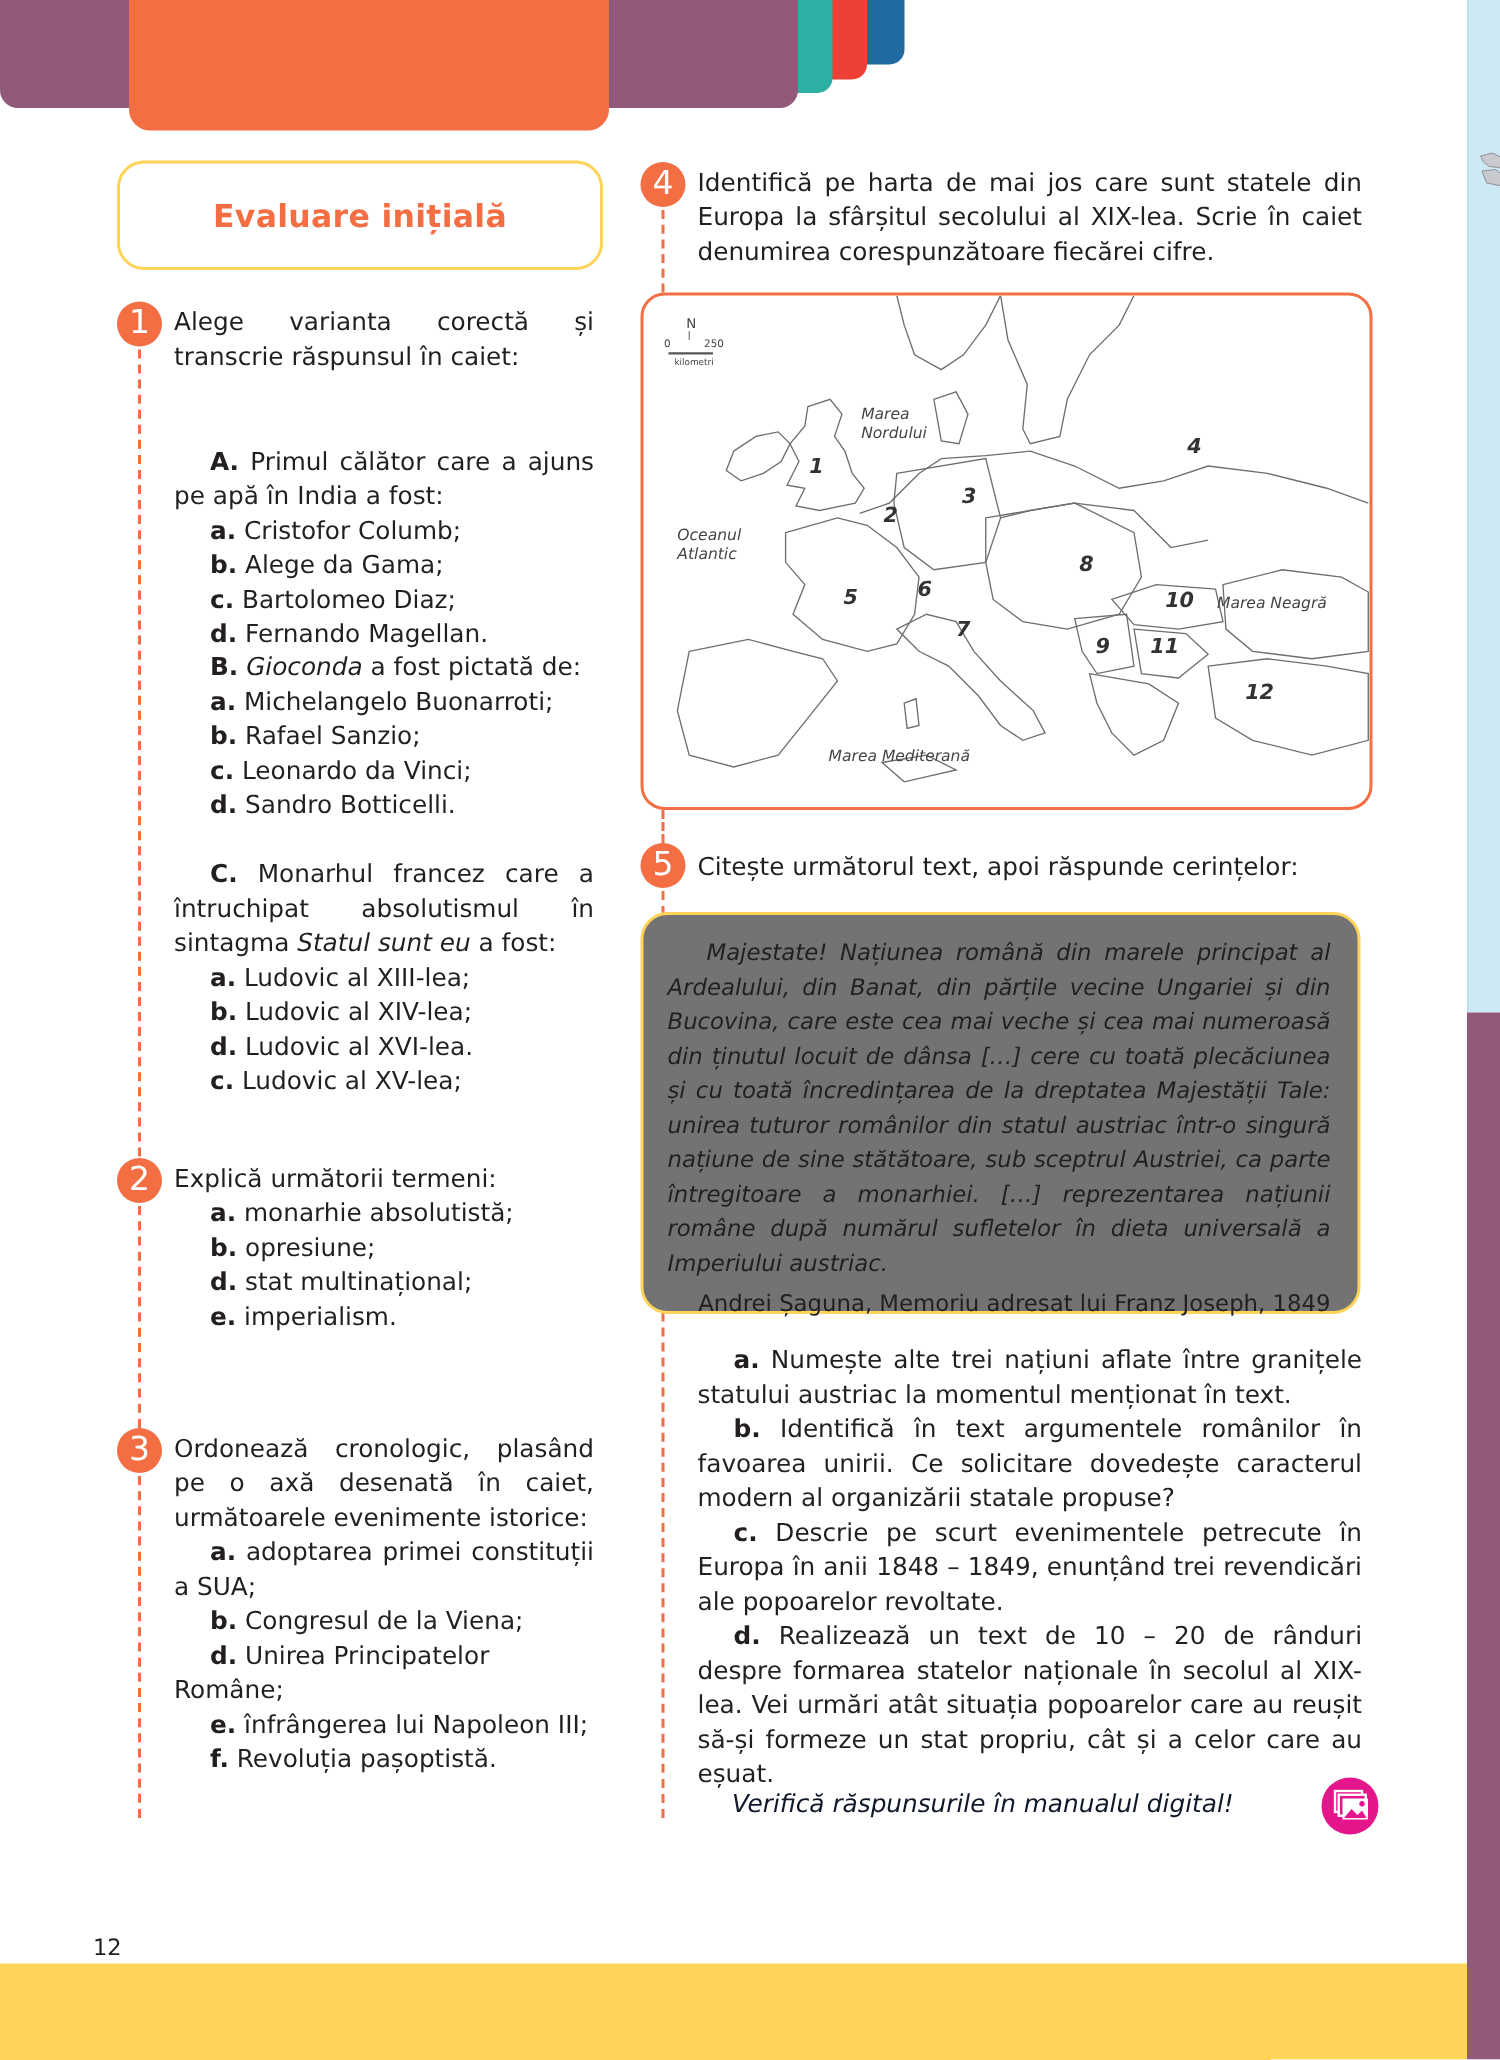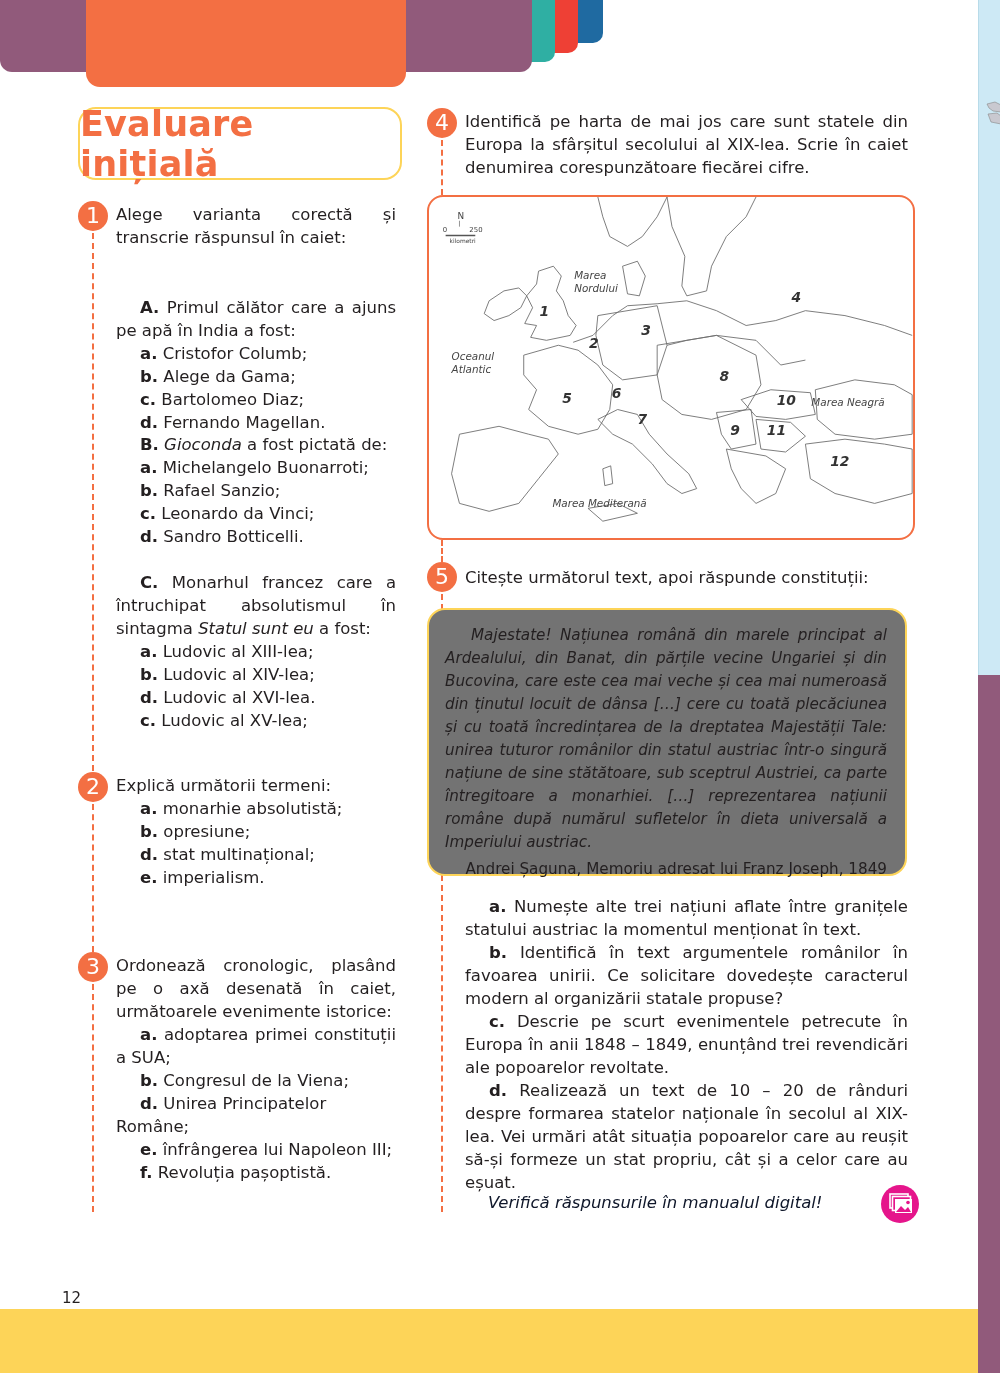--- a/index.html
+++ b/index.html
@@ -18,21 +18,21 @@
   .right-strip-top { position: absolute; left: 978px; top: 0; width: 22px; height: 675px; background: #cde9f5; border-left: 1px solid #b8dbe9; }
   .right-strip-bottom { position: absolute; left: 978px; top: 675px; width: 22px; height: 698px; background: #915a7b; }
   .strip-map { position: absolute; left: 6px; top: 100px; width: 16px; height: 30px; }
 
   
   .bottom-band { position: absolute; left: 0; top: 1309px; width: 978px; height: 64px; background: #fdd458; }
   .page-number { position: absolute; left: 62px; top: 1289px; font-size: 15px; color: #231f20; }
 
   
   .title-box { position: absolute; left: 78px; top: 107px; width: 324px; height: 73px; border: 2.5px solid #fdd458; border-radius: 18px; display: flex; align-items: center; justify-content: center; }
-  .title-box h1 { font-size: 35px; font-weight: bold; color: #f36f43; letter-spacing: 0.2px; }
+  .title-box h1 { font-size: 21px; font-weight: bold; color: #f36f43; letter-spacing: 0.2px; }
 
   
   .num { position: absolute; width: 30px; height: 30px; border-radius: 50%; background: #f36f43; color: #fff; font-size: 22px; line-height: 30px; text-align: center; }
   .dash { position: absolute; width: 0; border-left: 2px dashed #f36f43; }
 
   .text { font-size: 16.5px; line-height: 23px; color: #231f20; }
   .block { position: absolute; }
   .just { text-align: justify; }
   .ind { padding-left: 24px; }
   .ind-first { text-indent: 24px; }
@@ -190,21 +190,21 @@
     <text x="304" y="241" class="map-num">9</text>
     <text x="351" y="210" class="map-num">10</text>
     <text x="341" y="241" class="map-num">11</text>
     <text x="405" y="272" class="map-num">12</text>
   </svg>
 </div>
 <div class="dash" style="left:441px; top:540px; height:22px;"></div>
 
 <div class="num" style="left:427px; top:562px;">5</div>
 <div class="dash" style="left:441px; top:594px; height:618px;"></div>
-<div class="block text" style="left:465px; top:566px; width:443px;">Citește următorul text, apoi răspunde constituții:</div>
+<div class="block text" style="left:465px; top:566px; width:443px;">Citește următorul text, apoi răspunde cerințelor:</div>
 
 <div class="quote-box">
   <p class="q">Majestate! Națiunea română din marele principat al Ardealului, din Banat, din părțile vecine Ungariei și din Bucovina, care este cea mai veche și cea mai numeroasă din ținutul locuit de dânsa […] cere cu toată plecăciunea și cu toată încredințarea de la dreptatea Majestății Tale: unirea tuturor românilor din statul austriac într-o singură națiune de sine stătătoare, sub sceptrul Austriei, ca parte întregitoare a monarhiei. […] reprezentarea națiunii române după numărul sufletelor în dieta universală a Imperiului austriac.</p>
   <p class="src">Andrei Șaguna, Memoriu adresat lui Franz Joseph, 1849</p>
 </div>
 
 <div class="block text" style="left:465px; top:895px; width:443px;">
   <div class="just ind-first"><b>a.</b> <span>Numește alte trei națiuni aflate între granițele statului austriac la momentul menționat în text.</span></div>
   <div class="just ind-first"><b>b.</b> <span>Identifică în text argumentele românilor în favoarea unirii. Ce solicitare dovedește caracterul modern al organizării statale propuse?</span></div>
   <div class="just ind-first"><b>c.</b> <span>Descrie pe scurt evenimentele petrecute în Europa în anii 1848 – 1849, enunțând trei revendicări ale popoarelor revoltate.</span></div>

